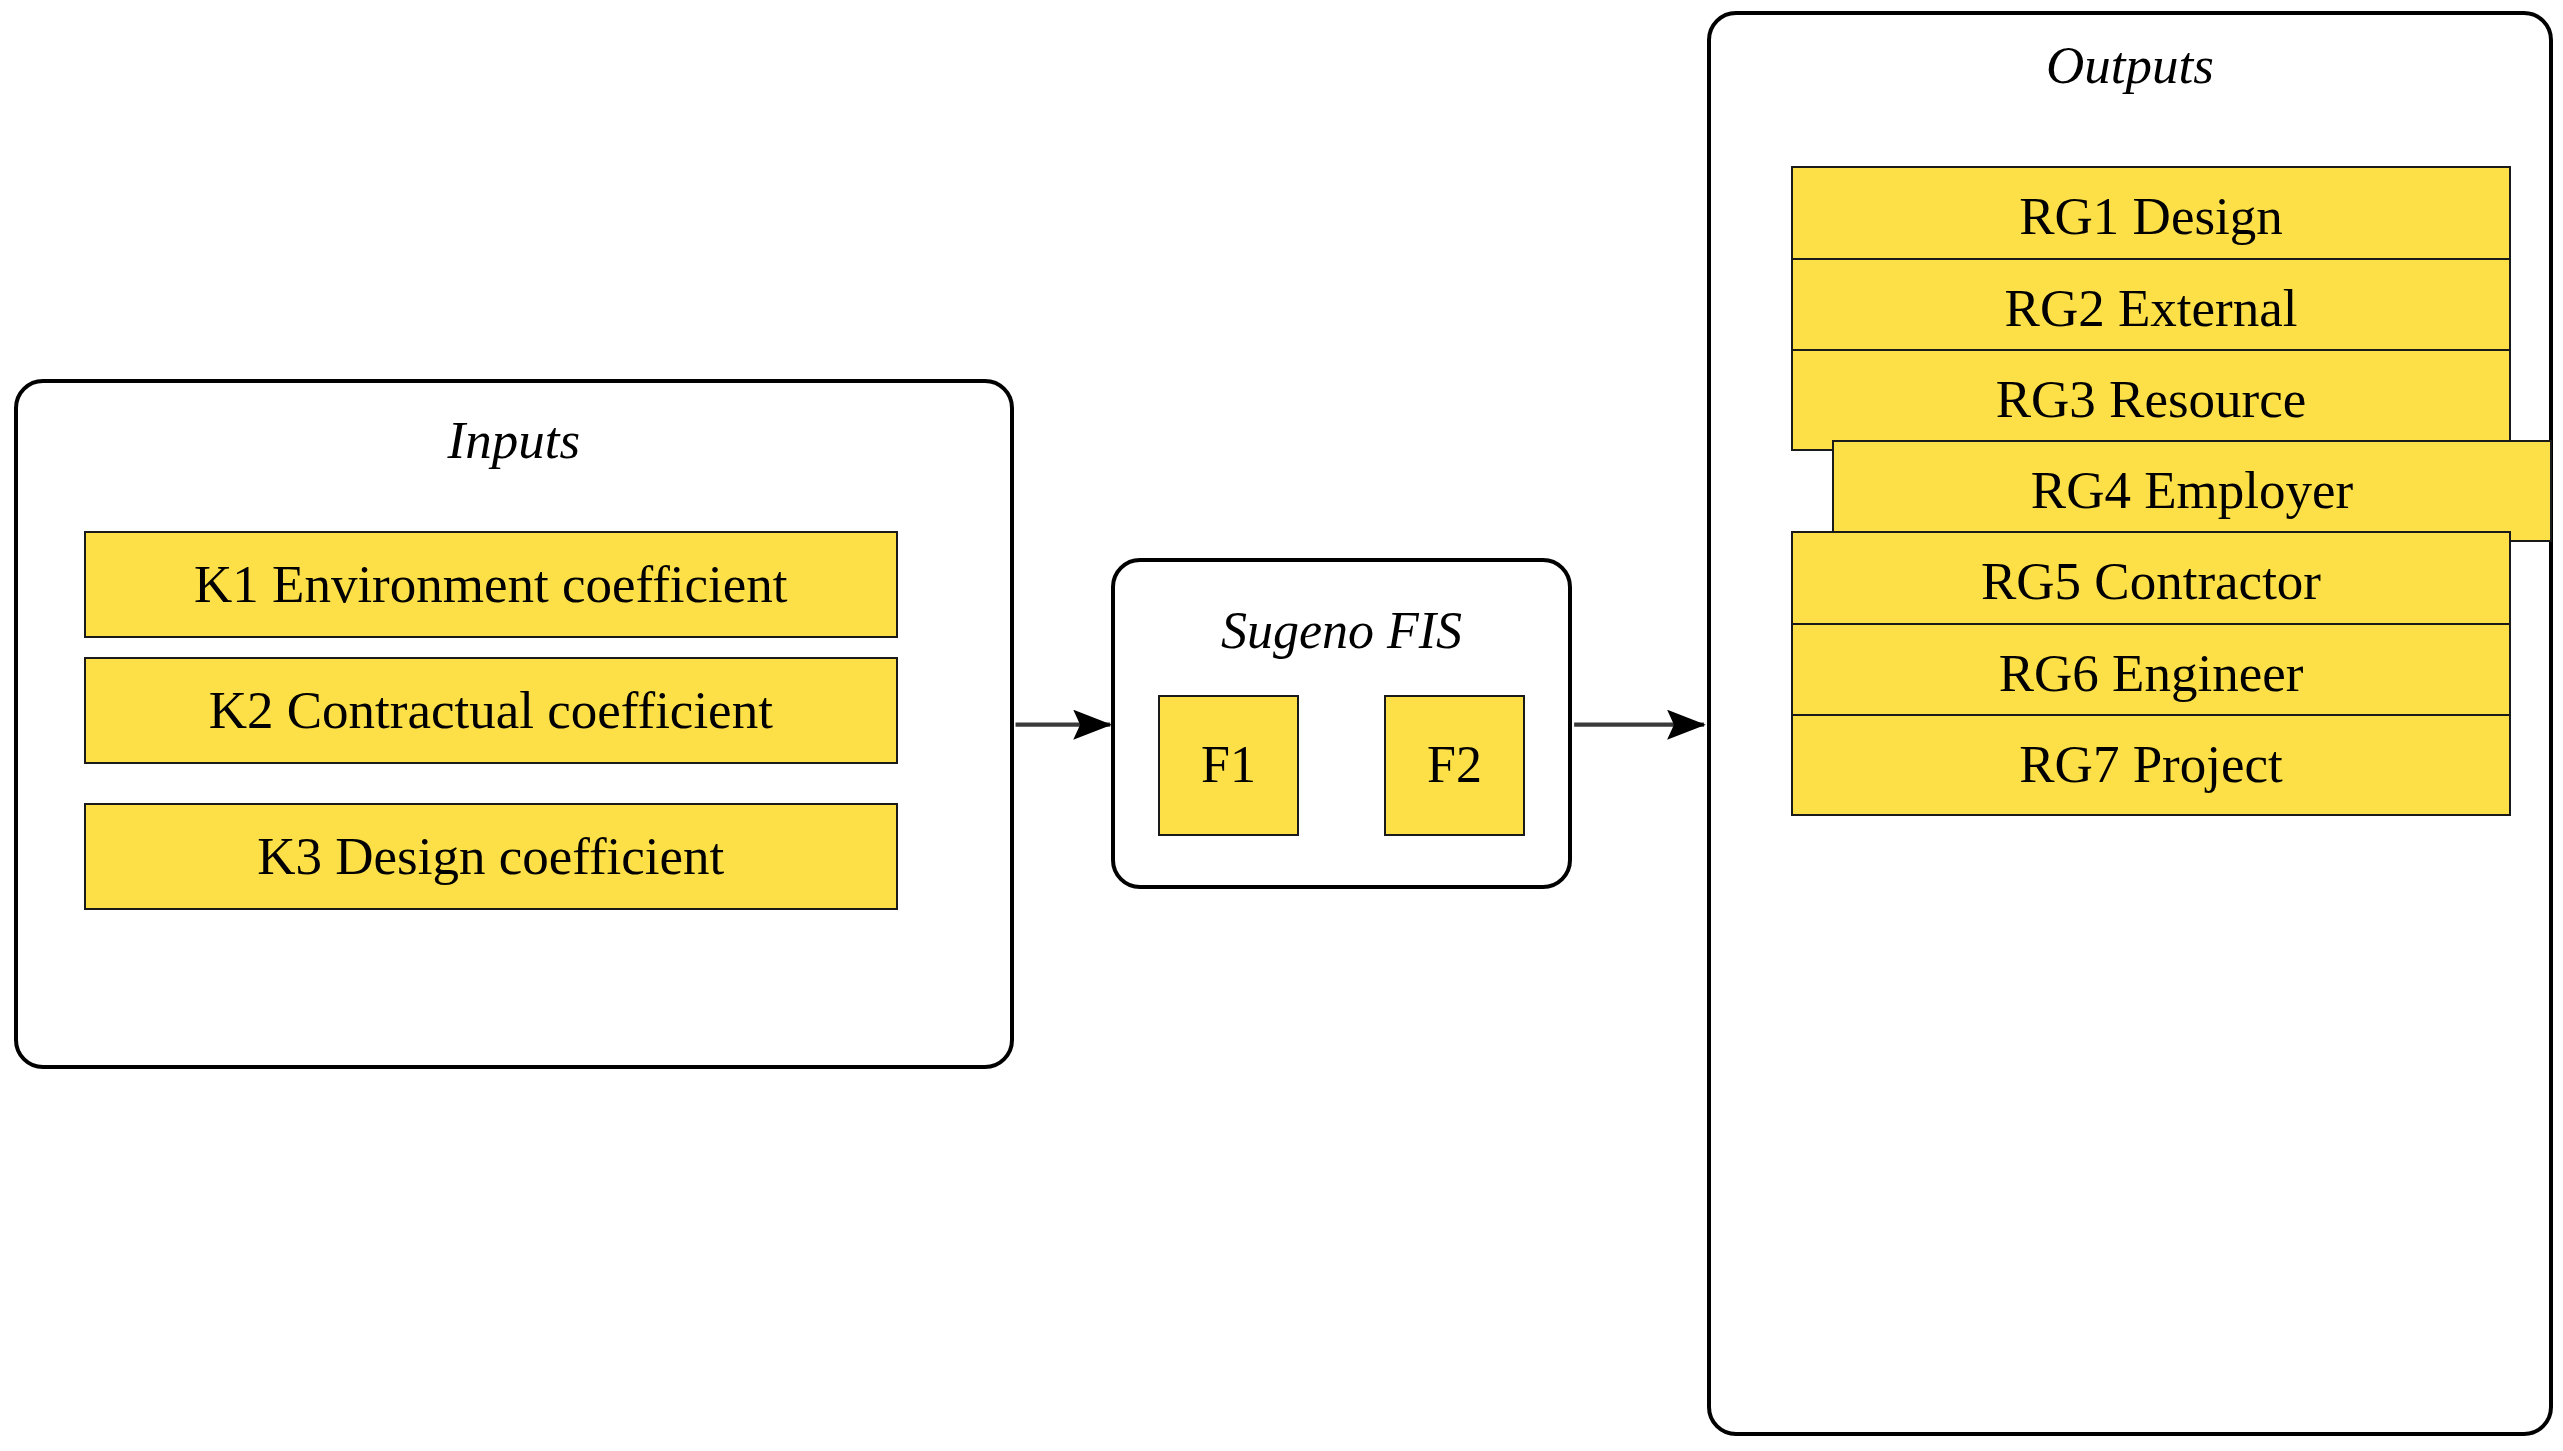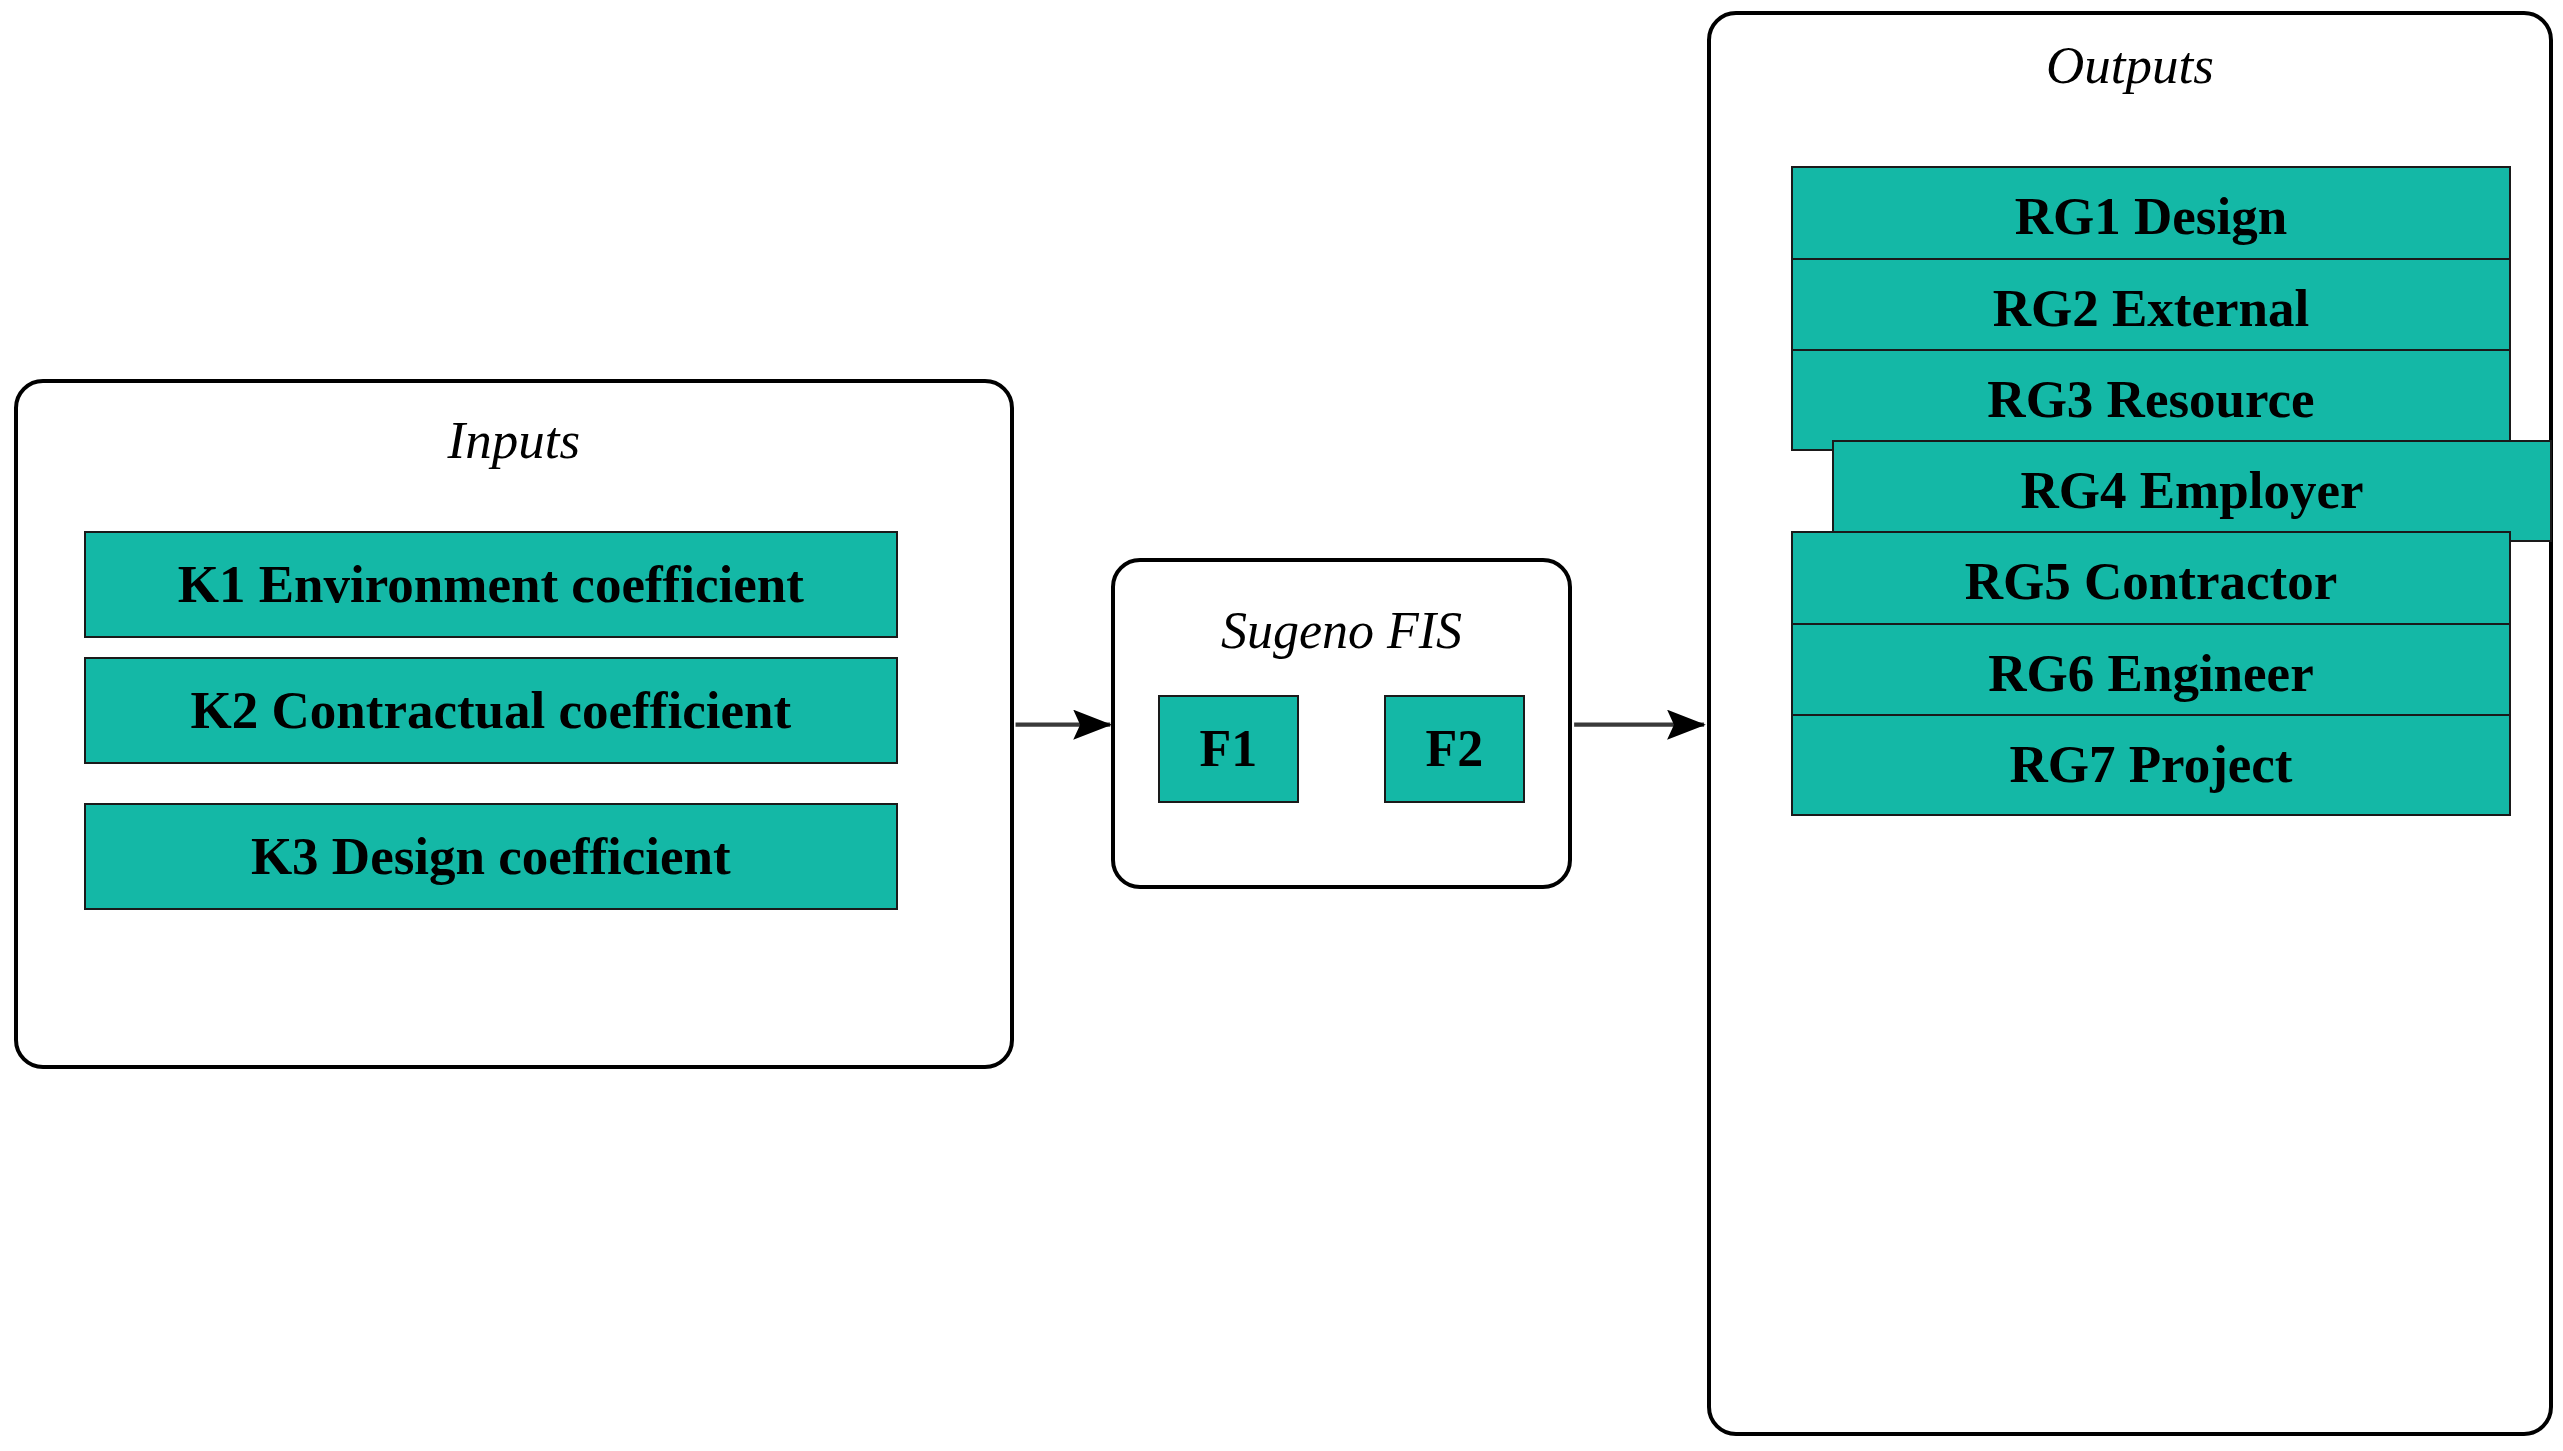--- a/index.html
+++ b/index.html
@@ -38,28 +38,27 @@
     font-weight: 400;
     line-height: 1;
     white-space: nowrap;
   }
 
   
   .item-box {
     position: absolute;
     box-sizing: border-box;
     border: 2.6px solid #1a1a1a;
-    background: #14b8a6;
+    background: #fde047;
     display: flex;
     align-items: center;
     justify-content: center;
     text-align: center;
     line-height: 1.05;
     white-space: nowrap;
-    font-weight: bold;
   }
 
   
   #inputs-panel {
     left: 13.8px;
     top: 379px;
     width: 1000px;
     height: 690px;
   }
   #inputs-title {
@@ -83,21 +82,21 @@
     width: 461px;
     height: 331px;
     padding-left: 31px;
   }
   #fis-title {
     top: 43px;
     font-size: 52px;
   }
   .fis-item {
     width: 141px;
-    height: 108px;
+    height: 141px;
     top: 133px;
     font-size: 52px;
   }
   #fis-item-0 { left: 43px; }
   #fis-item-1 { left: 269px; }
 
   
   #outputs-panel {
     left: 1707px;
     top: 11.2px;

